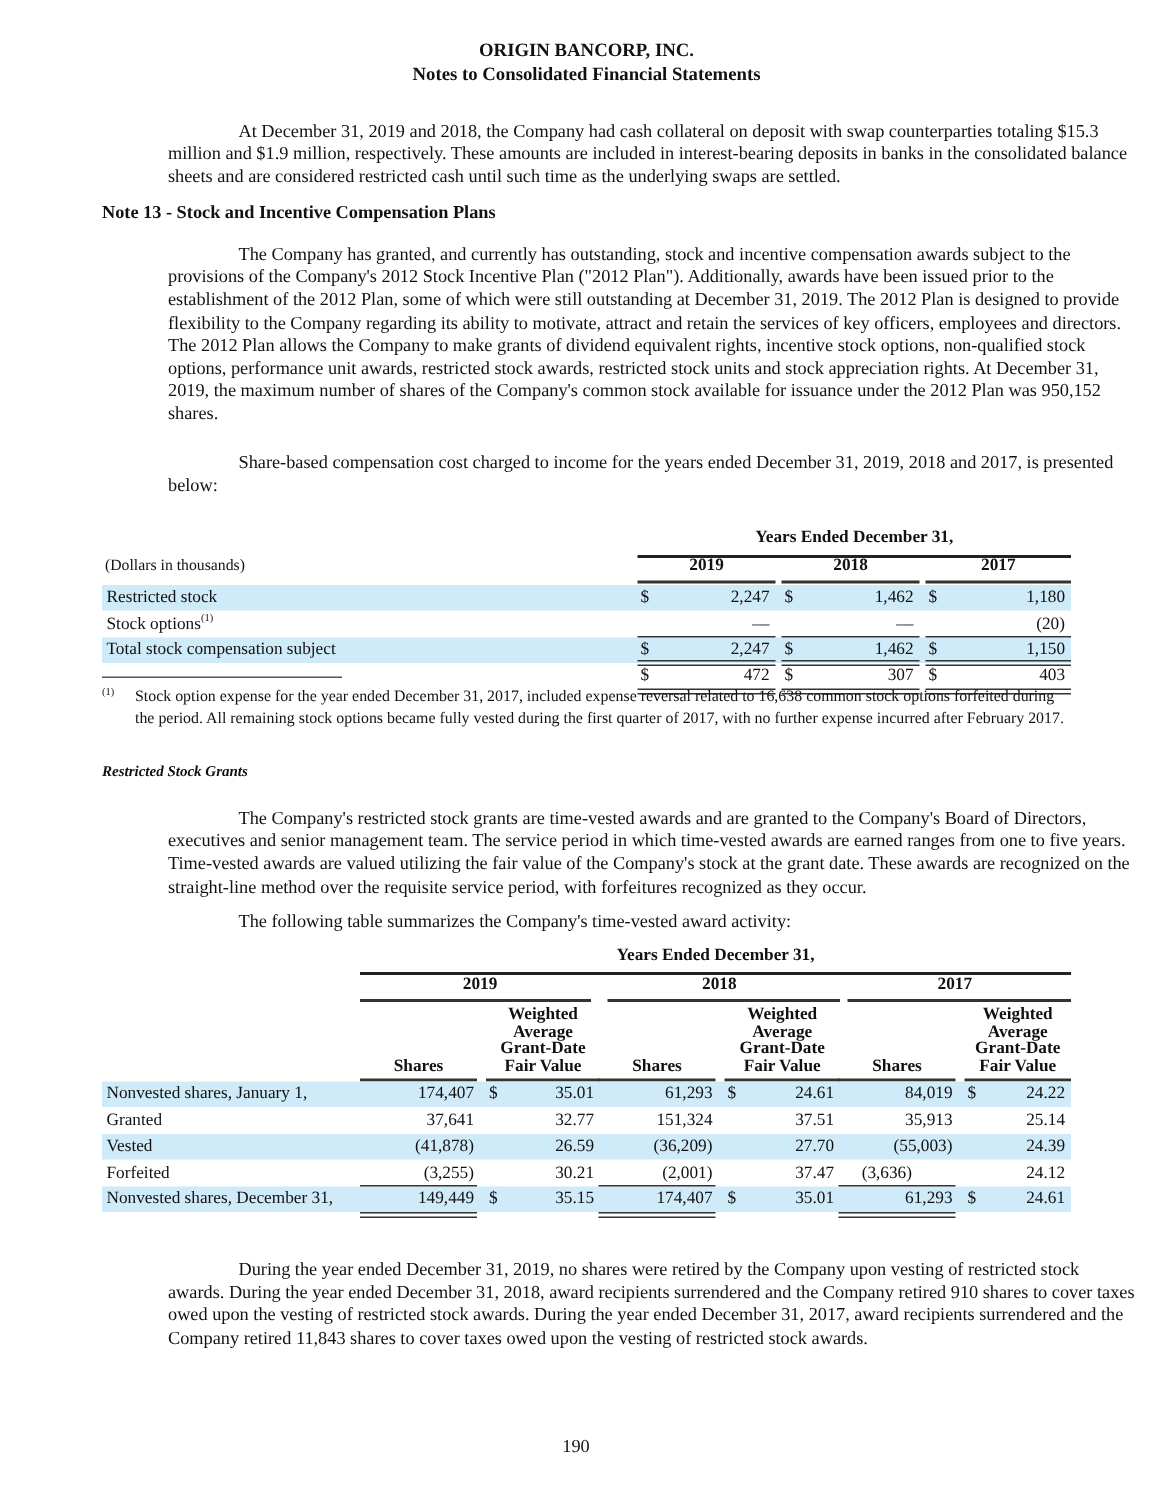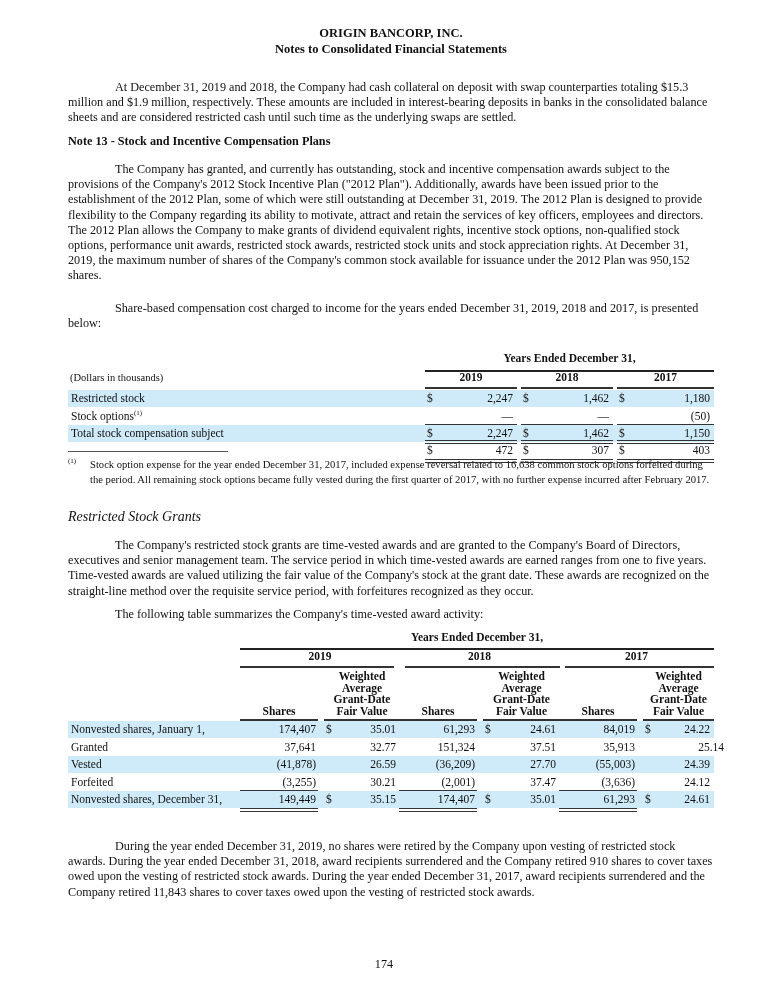--- a/index.html
+++ b/index.html
@@ -3,23 +3,23 @@
 <meta charset="utf-8">
 <style>
   html, body { margin: 0; padding: 0; background: #ffffff; }
   body { width: 768px; height: 993px; position: relative; overflow: hidden;
          font-family: "Liberation Serif", serif; color: #111; font-size: 12.2px; }
   .page { position: absolute; left: 68px; top: 0; width: 646px; }
   .hdr { text-align: center; font-weight: bold; font-size: 12.5px; line-height: 16px; }
   .hdr1 { position: absolute; top: 25px; left: 0; width: 100%; }
   .hdr2 { position: absolute; top: 41px; left: 0; width: 100%; }
   .para { position: absolute; left: 0; width: 646px; line-height: 15.2px; margin: 0; text-align: left; }
-  .indent { text-indent: 47px; }
+  .indent { text-indent: 47px; margin-left: 44px; }
   .note-title { position: absolute; left: 0; font-weight: bold; font-size: 12.2px; }
-  .sub-title { position: absolute; left: 0; font-weight: normal; font-style: italic; font-size: 14px; }
+  .sub-title { position: absolute; left: 0; font-weight: bold; font-style: italic; font-size: 10px; }
   
   .t1 { position: absolute; left: 0; top: 352px; width: 646px; }
   .t1 .yrs-title { position: absolute; left: 357px; width: 289px; top: 0; text-align: center; font-weight: bold; font-size: 11.5px; }
   .t1 .yrs-rule { position: absolute; left: 357px; width: 289px; top: 18px; border-top: 2px solid #222; }
   .t1 .dol { position: absolute; left: 2px; top: 20px; font-size: 10.5px; }
   .yr { position: absolute; top: 19px; font-weight: bold; font-size: 11.5px; text-align: center; }
   .row { position: absolute; left: 0; width: 646px; height: 17px; line-height: 17px; font-size: 11.5px; }
   .row.band { background: #cfeaf8; }
   .row .lbl { position: absolute; left: 3px; }
   .cell { position: absolute; text-align: right; }
@@ -72,21 +72,21 @@
           <span class="cell" style="left:357px;width:88px;">2,247</span>
           <span class="dsign" style="left:455px;">$</span>
           <span class="cell" style="left:453px;width:88px;">1,462</span>
           <span class="dsign" style="left:551px;">$</span>
           <span class="cell" style="left:549px;width:93px;">1,180</span>
         </div>
         <div class="row" style="top:56px;">
           <span class="lbl"><span>Stock options</span><sup>(1)</sup></span>
           <span class="cell" style="left:357px;width:88px;">—</span>
           <span class="cell" style="left:453px;width:88px;">—</span>
-          <span class="cell" style="left:549px;width:93px;">(50)</span>
+          <span class="cell" style="left:549px;width:93px;">(20)</span>
         </div>
         <div class="row band" style="top:73px;">
           <span class="lbl"><span>Total stock compensation subject</span></span>
           <span class="dsign" style="left:359px;">$</span>
           <span class="cell" style="left:357px;width:88px;">2,247</span>
           <span class="dsign" style="left:455px;">$</span>
           <span class="cell" style="left:453px;width:88px;">1,462</span>
           <span class="dsign" style="left:551px;">$</span>
           <span class="cell" style="left:549px;width:93px;">1,150</span>
         </div>
@@ -171,38 +171,38 @@
           <span class="dsign" style="left:577px;">$</span>
           <span class="cell" style="left:575px;width:67px;">24.22</span>
         </div>
         <div class="row" style="top:108px;">
           <span class="lbl">Granted</span>
           <span class="cell" style="left:172px;width:76px;">37,641</span>
           <span class="cell" style="left:256px;width:72px;">32.77</span>
           <span class="cell" style="left:331px;width:76px;">151,324</span>
           <span class="cell" style="left:415px;width:73px;">37.51</span>
           <span class="cell" style="left:491px;width:76px;">35,913</span>
-          <span class="cell" style="left:589px;width:67px;">25.14</span>
+          <span class="cell" style="left:575px;width:67px;">25.14</span>
         </div>
         <div class="row band" style="top:125px;">
           <span class="lbl">Vested</span>
           <span class="cell" style="left:172px;width:76px;">(41,878)</span>
           <span class="cell" style="left:256px;width:72px;">26.59</span>
           <span class="cell" style="left:331px;width:76px;">(36,209)</span>
           <span class="cell" style="left:415px;width:73px;">27.70</span>
           <span class="cell" style="left:491px;width:76px;">(55,003)</span>
           <span class="cell" style="left:575px;width:67px;">24.39</span>
         </div>
         <div class="row" style="top:143px;">
           <span class="lbl">Forfeited</span>
           <span class="cell" style="left:172px;width:76px;">(3,255)</span>
           <span class="cell" style="left:256px;width:72px;">30.21</span>
           <span class="cell" style="left:331px;width:76px;">(2,001)</span>
           <span class="cell" style="left:415px;width:73px;">37.47</span>
-          <span class="cell" style="left:491px;width:76px;">(3,636)</span>
+          <span class="cell" style="left:464px;width:76px;">(3,636)</span>
           <span class="cell" style="left:575px;width:67px;">24.12</span>
         </div>
         <div class="row band" style="top:160px;">
           <span class="lbl">Nonvested shares, December 31,</span>
           <span class="cell" style="left:172px;width:76px;">149,449</span>
           <span class="dsign" style="left:258px;">$</span>
           <span class="cell" style="left:256px;width:72px;">35.15</span>
           <span class="cell" style="left:331px;width:76px;">174,407</span>
           <span class="dsign" style="left:417px;">$</span>
           <span class="cell" style="left:415px;width:73px;">35.01</span>
@@ -215,13 +215,13 @@
         <div class="rule-thin" style="left:331px;width:78px;top:159px;"></div>
         <div class="dbl" style="left:331px;width:78px;top:177px;"></div>
         <div class="rule-thin" style="left:491px;width:78px;top:159px;"></div>
         <div class="dbl" style="left:491px;width:78px;top:177px;"></div>
       </div>
   </div>
 
   <p class="para indent" style="top:839px;">During the year ended December 31, 2019, no shares were retired by the Company upon vesting of restricted stock awards. During the year ended December 31, 2018, award recipients surrendered and the Company retired 910 shares to cover taxes owed upon the vesting of restricted stock awards. During the year ended December 31, 2017, award recipients surrendered and the Company retired 11,843 shares to cover taxes owed upon the vesting of restricted stock awards.</p>
 </div>
 
-<div class="page-num">174</div>
+<div class="page-num">190</div>
 
 </body></html>

